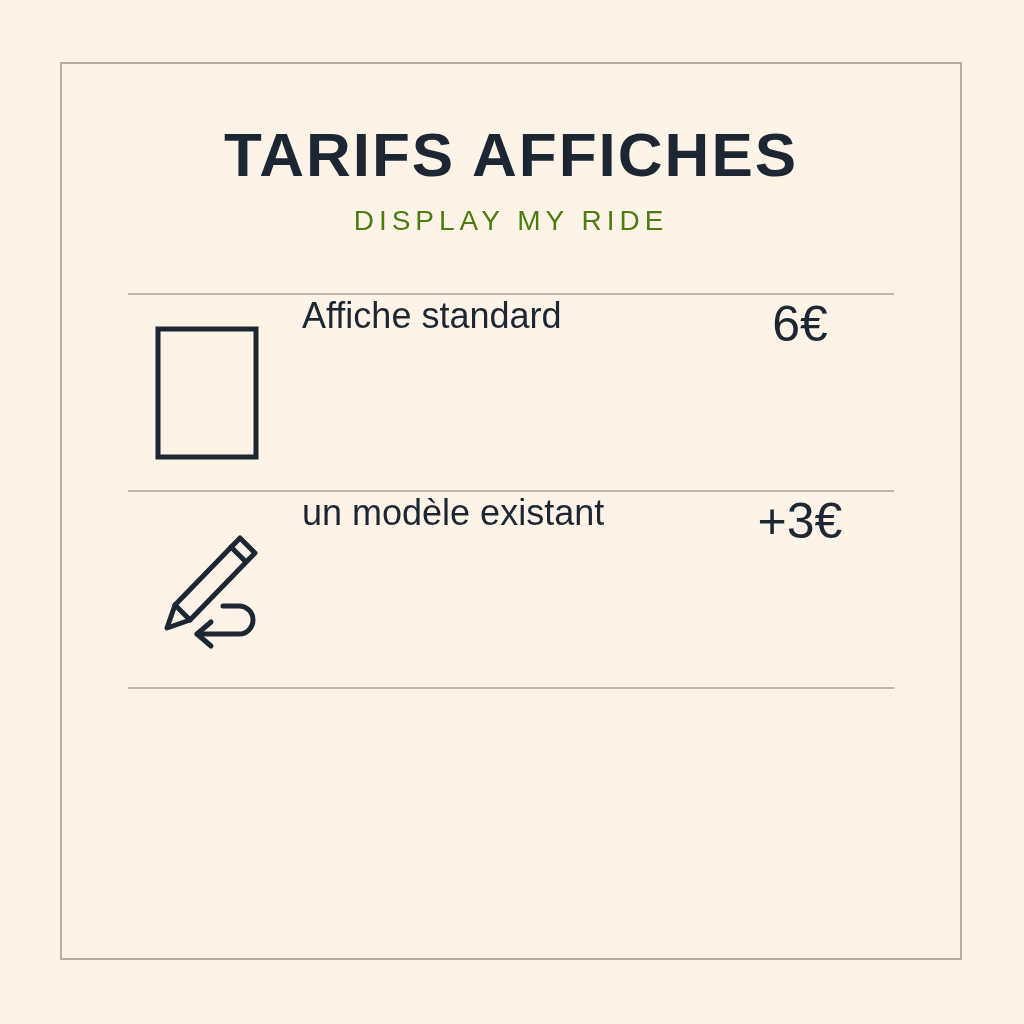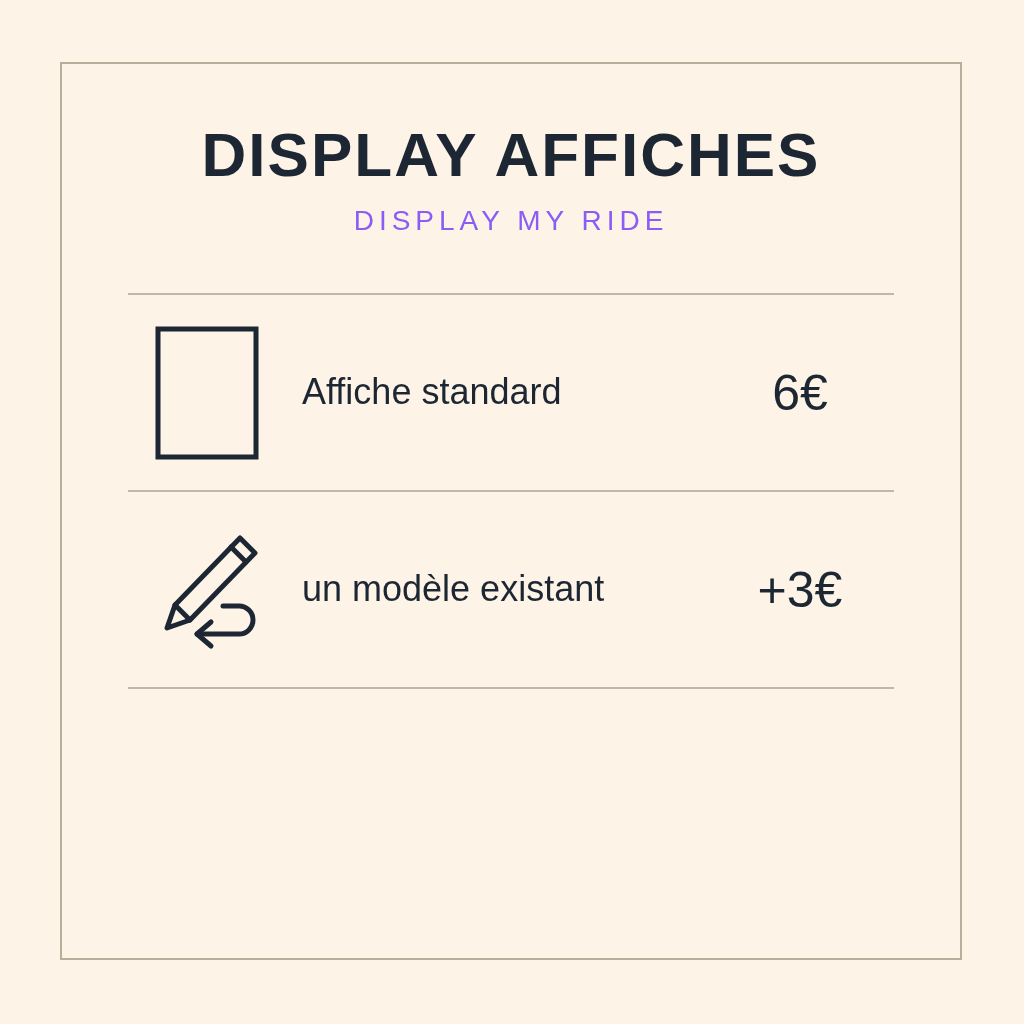--- a/index.html
+++ b/index.html
@@ -38,36 +38,35 @@
     line-height: 1.05;
     color: #1d2733;
     margin: 0;
   }
 
   .subtitle {
     margin: 18px 0 0 0;
     font-size: 28px;
     font-weight: 400;
     letter-spacing: 5px;
-    color: #8b5cf6;
+    color: #4d7c0f;
   }
 
   .rows {
     margin: 56px 66px 0 66px;
   }
 
   .divider {
     height: 2px;
     background: #c3b8a7;
     width: 100%;
   }
 
   .row {
     display: flex;
-    align-items: center;
     min-height: 195px;
     padding: 0 4px;
   }
 
   .row-icon {
     width: 150px;
     flex: 0 0 150px;
     display: flex;
     align-items: center;
     justify-content: center;
@@ -94,21 +93,21 @@
   }
 
   svg { display: block; }
 </style>
 </head>
 <body>
 
 <div class="poster">
 
   <div class="header">
-    <h1 class="title">DISPLAY AFFICHES</h1>
+    <h1 class="title">TARIFS AFFICHES</h1>
     <div class="subtitle">DISPLAY MY RIDE</div>
   </div>
 
   <div class="rows">
 
     <div class="divider"></div>
 
     <div class="row">
       <div class="row-icon">
         <svg width="104" height="134" viewBox="0 0 104 134" fill="none" xmlns="http://www.w3.org/2000/svg">

